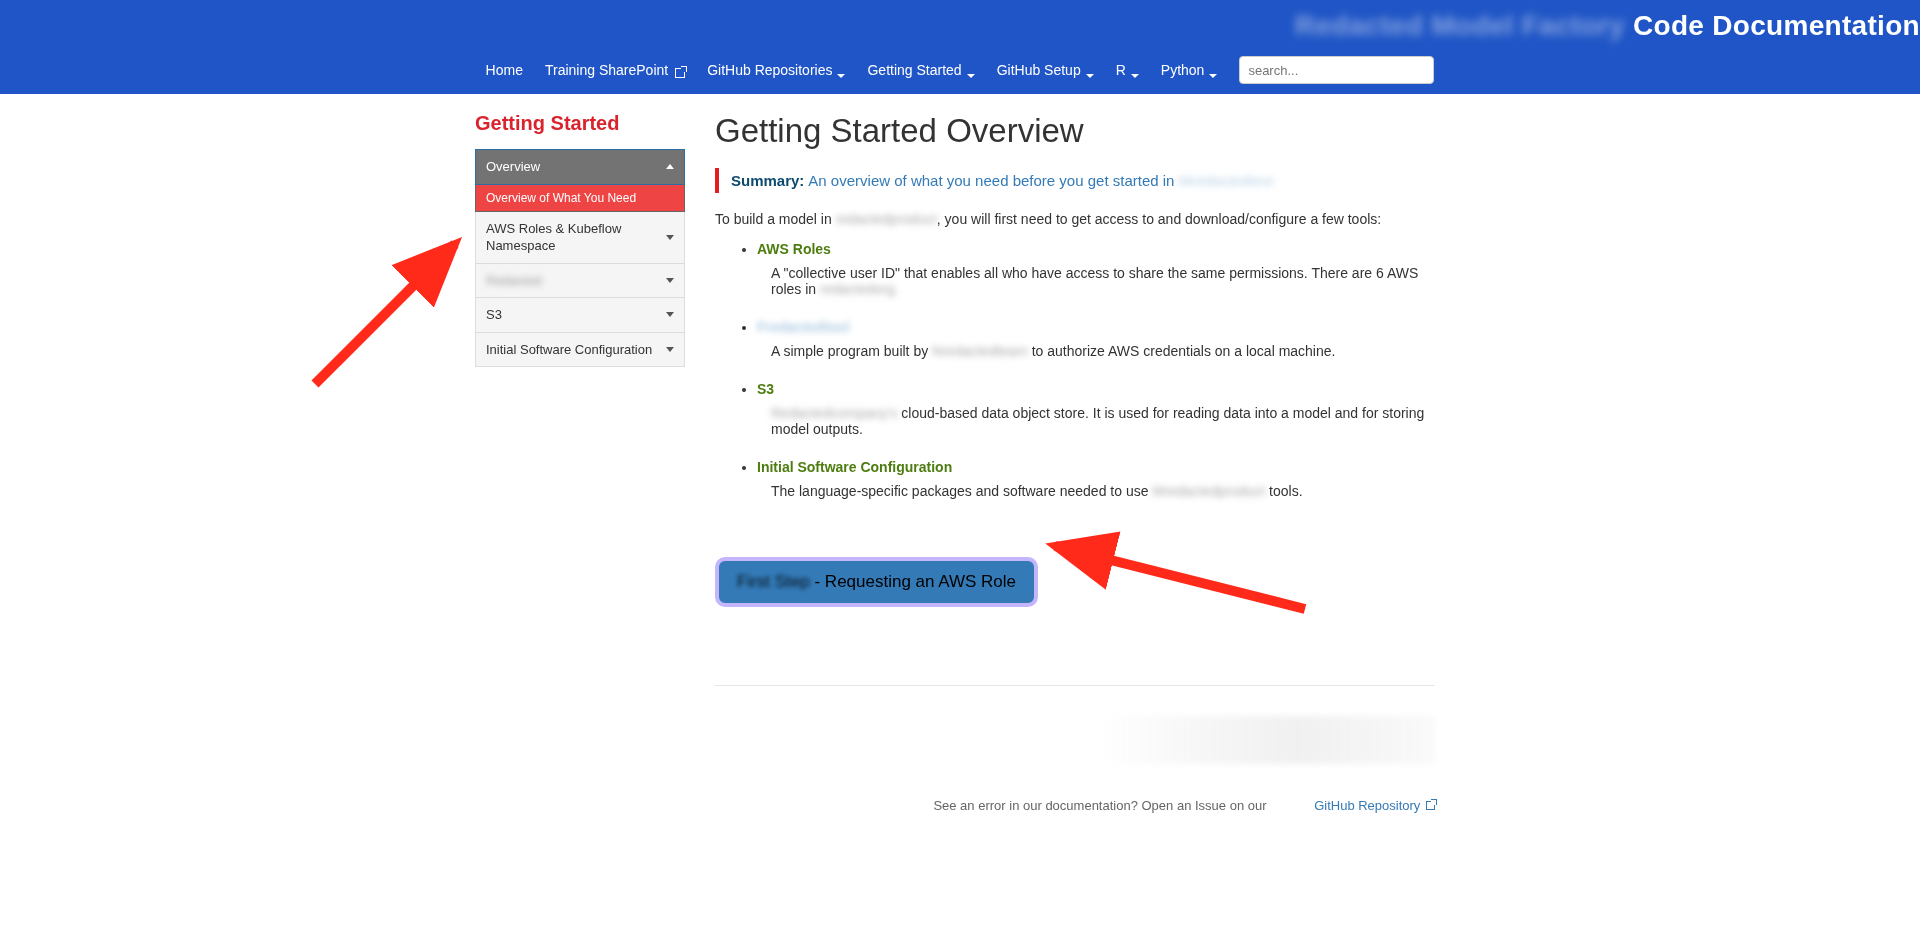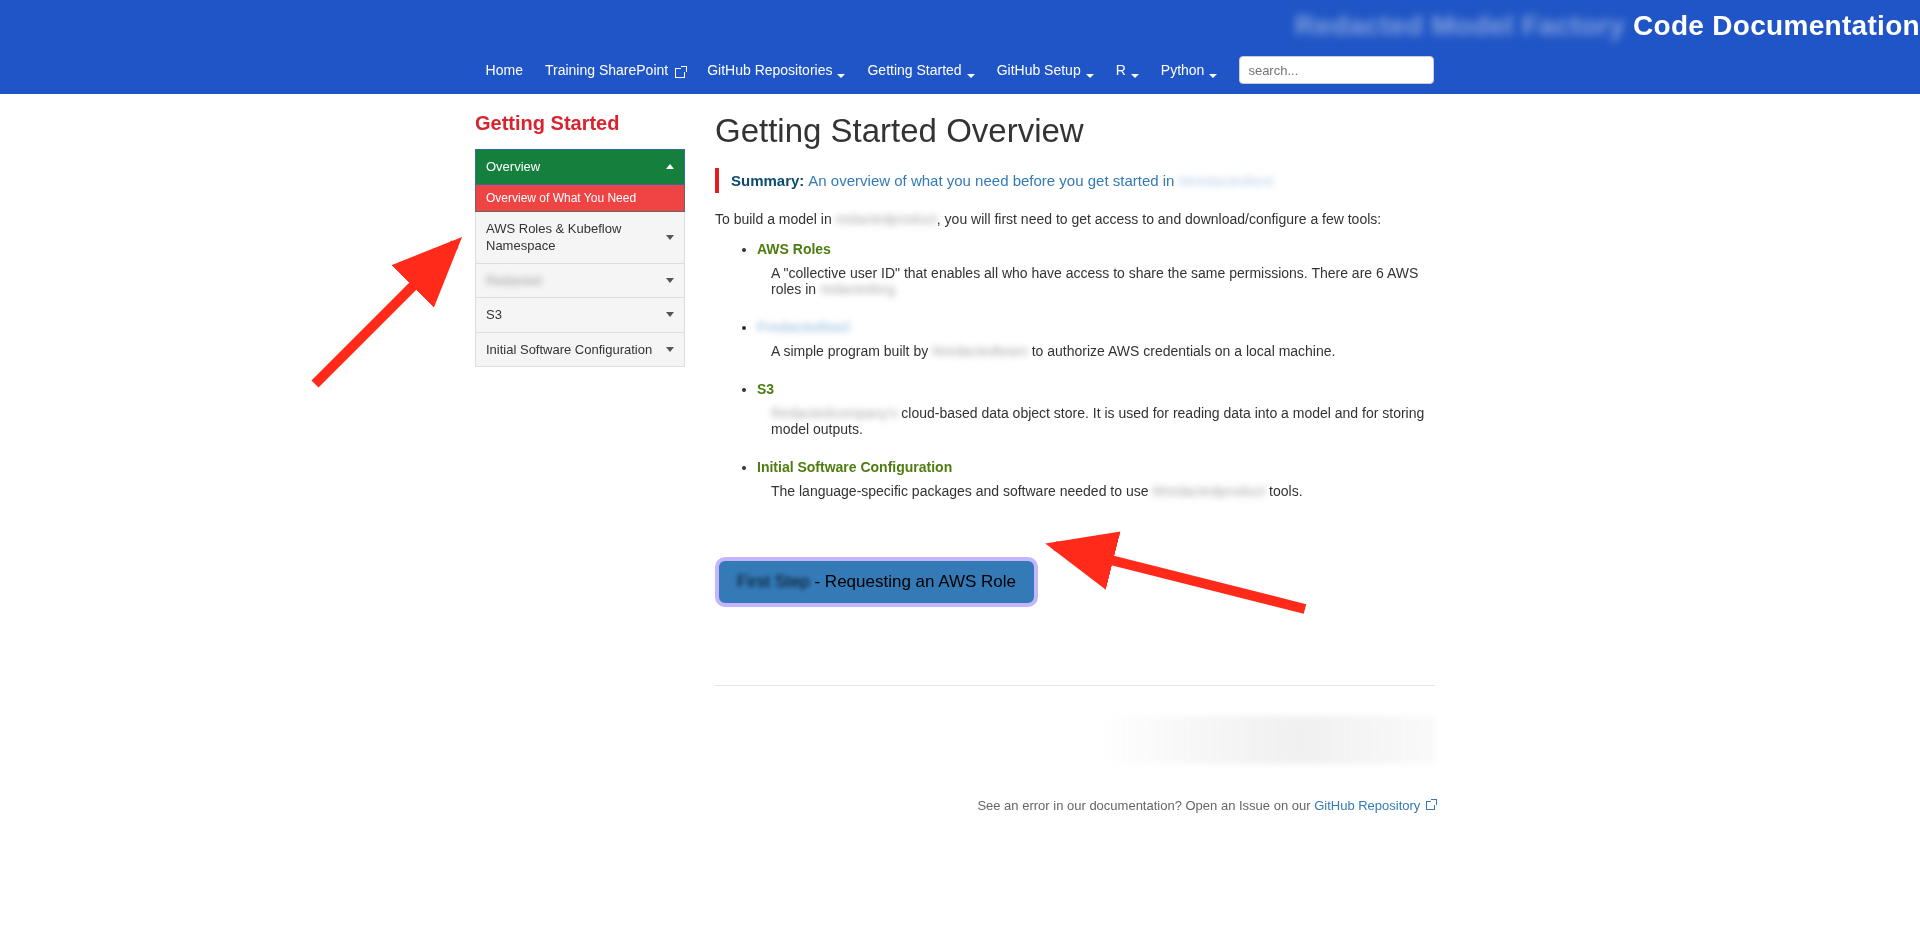--- a/index.html
+++ b/index.html
@@ -94,21 +94,21 @@
     padding: 8px 10px;
     font-size: 13px;
     display: flex;
     justify-content: space-between;
     align-items: center;
     cursor: pointer;
     line-height: 1.35;
   }
   .sb-item:first-of-type { border-top: 1px solid #ddd; }
   .sb-item.active {
-    background: #15803d;
+    background: #737373;
     color: #fff;
     border-color: #2e6da4;
   }
   .sb-sub {
     background: #ef4444;
     color: #fff;
     padding: 6px 10px;
     font-size: 12px;
     border: 1px solid #666;
     border-top: none;
@@ -166,21 +166,21 @@
   .blur-block {
     height: 48px;
     margin-left: auto;
     width: 340px;
     background: linear-gradient(90deg, rgba(0,0,0,0) 0%, rgba(150,150,150,.08) 30%, rgba(150,150,150,.14) 60%, rgba(150,150,150,.05) 100%);
     border-radius: 4px;
     filter: blur(3px);
     margin-bottom: 34px;
   }
   .footnote { font-size: 13px; color: #666; text-align: right; }
-  .footnote a { color: #337ab7; text-decoration: none; }
+  .footnote a { color: #337ab7; text-decoration: none; margin-left: 44px; }
   .footnote .ext-icon { border-color:#337ab7; width:9px; height:9px; }
   .footnote .ext-icon::after { border-color:#337ab7; background:#fff; }
   
   .arrow { position: absolute; pointer-events: none; }
   .arrow svg { overflow: visible; }
 </style>
 </head>
 <body>
 
 <div class="scroll-wrap">

